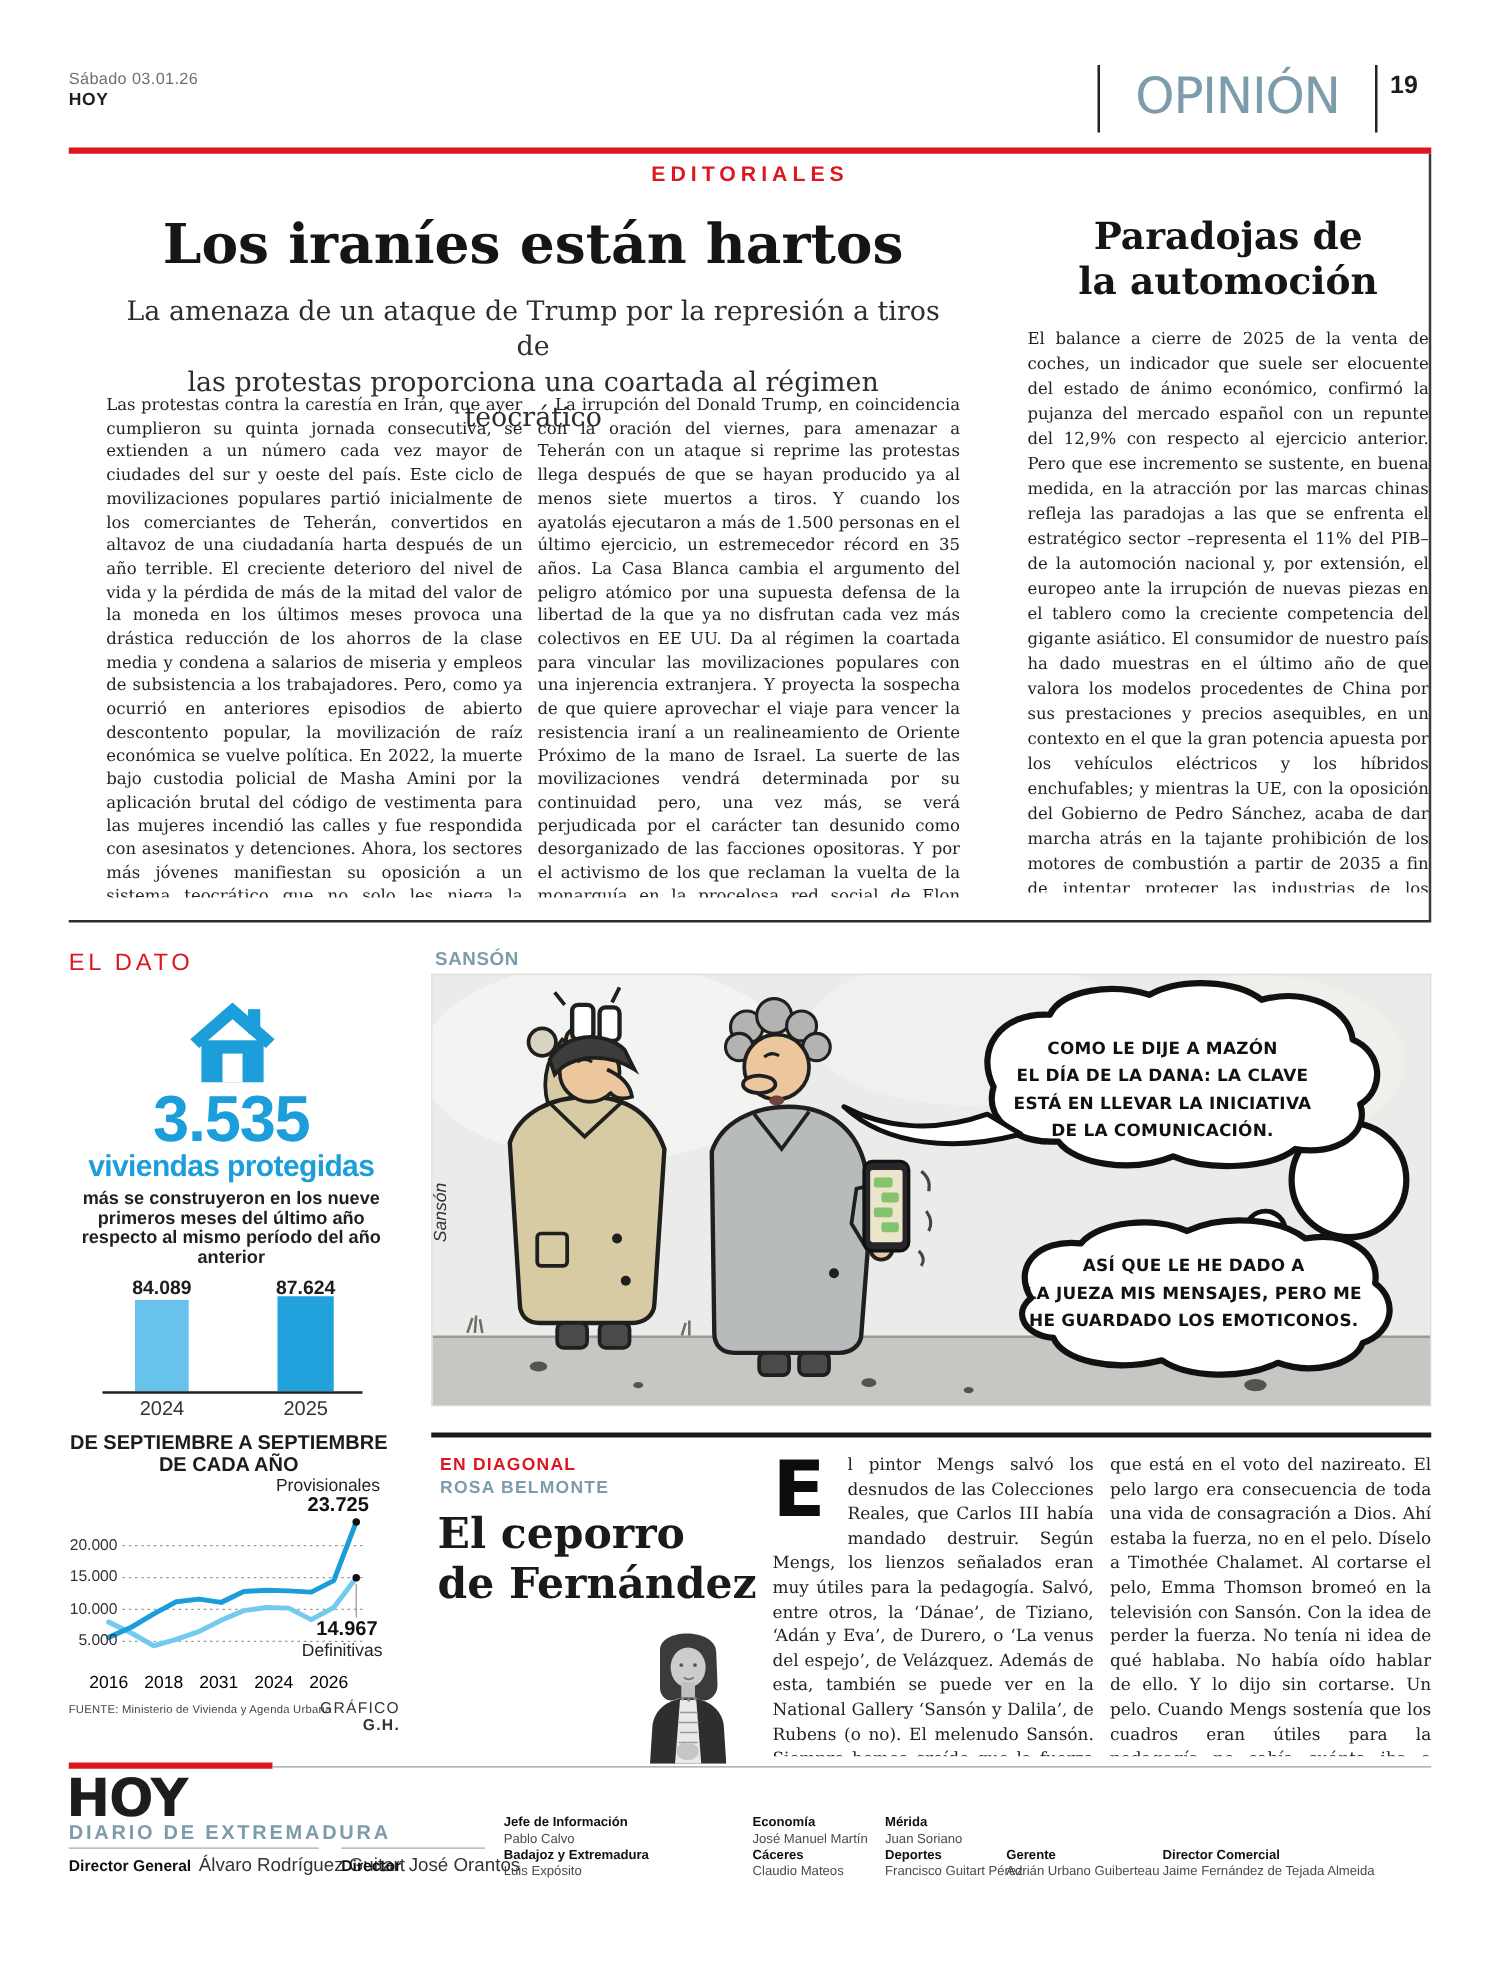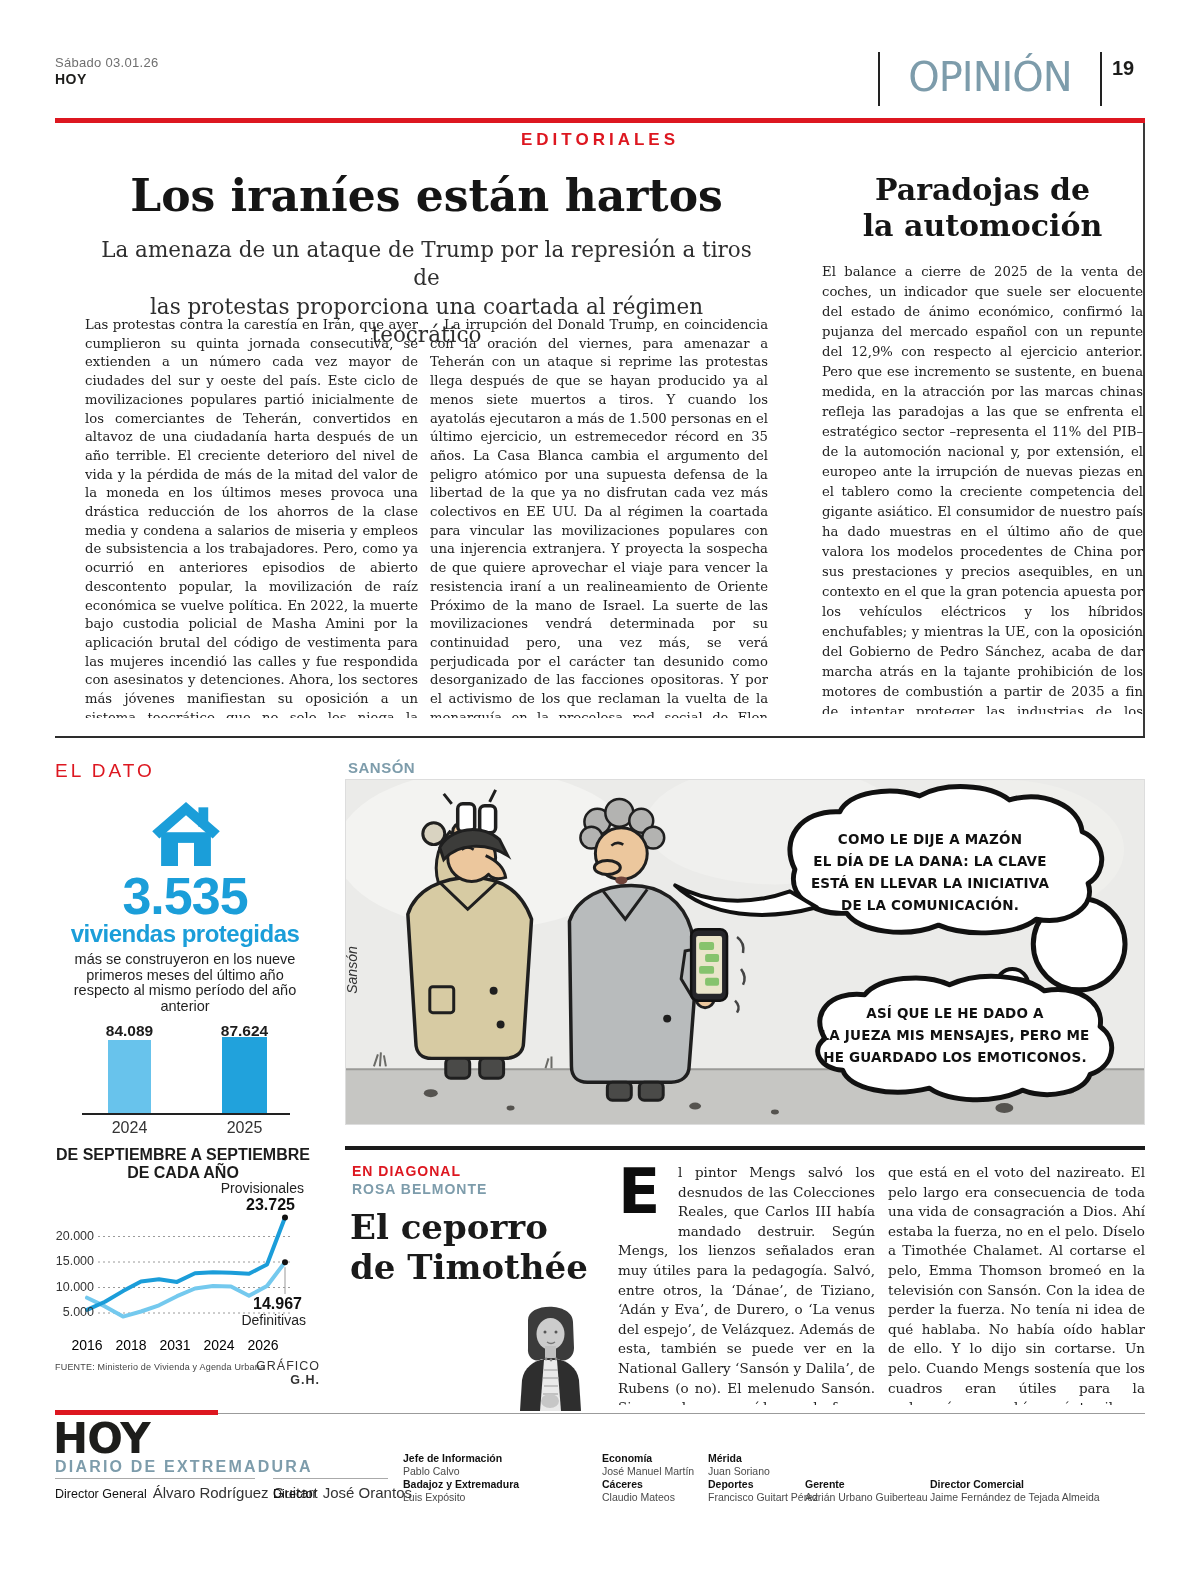--- a/index.html
+++ b/index.html
@@ -34,21 +34,21 @@
   #main-col2{left:430px;top:316px;width:338px;height:402px}
   #main-col2 .p2{text-indent:14px}
   #sec-title{left:822px;top:172px;width:321px;font-size:30px;line-height:1.2;font-weight:bold;color:#151515;text-align:center}
   #sec-body{left:822px;top:262px;width:321px;height:452px;line-height:20px}
 
   
   #eldato-kicker{left:55px;top:760px;font-size:19px;color:var(--red);letter-spacing:3px}
   #house{left:150px;top:802px;width:72px;height:64px}
   #big-number{left:55px;top:866px;width:260px;font-size:52px;font-weight:bold;color:var(--blue);text-align:center;letter-spacing:-1px}
   #big-label{left:55px;top:920px;width:260px;font-size:24px;font-weight:bold;color:var(--blue);text-align:center;letter-spacing:-.5px}
-  #eldato-desc{left:63px;top:952px;width:244px;font-size:14.5px;line-height:15.5px;font-weight:normal;color:#1f1f1f;text-align:center}
+  #eldato-desc{left:63px;top:952px;width:244px;font-size:14.5px;line-height:15.5px;font-weight:bold;color:#1f1f1f;text-align:center}
 
   
   #barchart{left:82px;top:1023px;width:210px;height:117px}
   .bc-val{position:absolute;top:-1px;width:95px;text-align:center;font-size:15.5px;font-weight:bold;color:#1c1c1c}
   #bc-val-0{left:0}
   #bc-val-1{left:115px}
   .bc-bar{position:absolute;bottom:27px}
   #bc-bar-0{left:26px;width:43px}
   #bc-bar-1{left:140px;width:45px}
   #bc-base{position:absolute;left:0;top:90px;width:208px;height:2px;background:#222}
@@ -91,21 +91,21 @@
   
   #foot-red{left:55px;top:1410px;width:163px;height:5px;background:var(--red)}
   #foot-gray{left:218px;top:1413px;width:927px;height:1px;background:#9b9b9b}
   #foot-brand{left:53px;top:1414px;font-family:"DejaVu Sans",sans-serif;font-weight:bold;font-size:42px;letter-spacing:-1px;color:var(--ink)}
   #foot-tagline{left:55px;top:1458px;font-size:16px;font-weight:bold;color:var(--slate);letter-spacing:2.2px}
   #dg-rule{left:55px;top:1478px;width:200px;height:1px;background:#aaa}
   #dir-rule{left:273px;top:1478px;width:115px;height:1px;background:#aaa}
   .dirrow{display:flex;align-items:baseline;gap:6px;white-space:nowrap}
   #dg-row{left:55px;top:1484px}
   #dir-row{left:273px;top:1484px}
-  .dir-label{font-size:12.5px;font-weight:normal;color:#111}
+  .dir-label{font-size:12.5px;font-weight:bold;color:#111}
   .dir-name{font-size:15px;color:#333}
   .staffcol{line-height:13px;white-space:nowrap}
   .staff-role{font-size:10.5px;font-weight:bold;color:#111}
   .staff-name{font-size:10.5px;color:#4a4a4a}
   #staff-a{left:403px;top:1452px}
   #staff-b{left:602px;top:1452px}
   #staff-c{left:708px;top:1452px}
   #staff-d{left:805px;top:1478px}
   #staff-e{left:930px;top:1478px}
 </style>
@@ -275,21 +275,21 @@
 DE LA COMUNICACIÓN.</div>
 <div class="abs pre bubble-text" id="bubble2-text">ASÍ QUE LE HE DADO A
 LA JUEZA MIS MENSAJES, PERO ME
 HE GUARDADO LOS EMOTICONOS.</div>
 <div class="abs" id="cartoon-signature">Sansón</div>
 
 <div class="abs" id="diag-bar"></div>
 <div class="abs" id="diag-kicker">EN DIAGONAL</div>
 <div class="abs" id="diag-author">ROSA BELMONTE</div>
 <h2 class="abs serif pre" id="diag-title">El ceporro
-de Timothée</h2>
+de Fernández</h2>
 <svg class="abs" id="author-photo" viewBox="0 0 85 111">
   <path d="M20,20 C20,2 65,2 65,22 L66,48 C66,58 57,63 50,59 L34,59 C27,63 19,58 20,48 Z" fill="#3b3b3b"></path>
   <ellipse cx="42.5" cy="34" rx="14" ry="16" fill="#cccccc"></ellipse>
   <rect x="37" y="46" width="11" height="12" fill="#c0c0c0"></rect>
   <path d="M12,111 L14,80 C16,67 26,61 36,59 L49,59 C59,61 69,67 71,80 L73,111 Z" fill="#2e2e2e"></path>
   <polygon points="36,60 49,60 53,111 32,111" fill="#e9e9e9"></polygon>
   <path d="M36,70 h14 M35,78 h16 M36,86 h14 M35,94 h15" stroke="#9a9a9a" stroke-width="1.2"></path>
   <ellipse cx="42" cy="101" rx="9" ry="7" fill="#c6c6c6"></ellipse>
   <circle cx="38" cy="59" r="1.4" fill="#888"></circle>
     <circle cx="43" cy="60" r="1.4" fill="#888"></circle>

